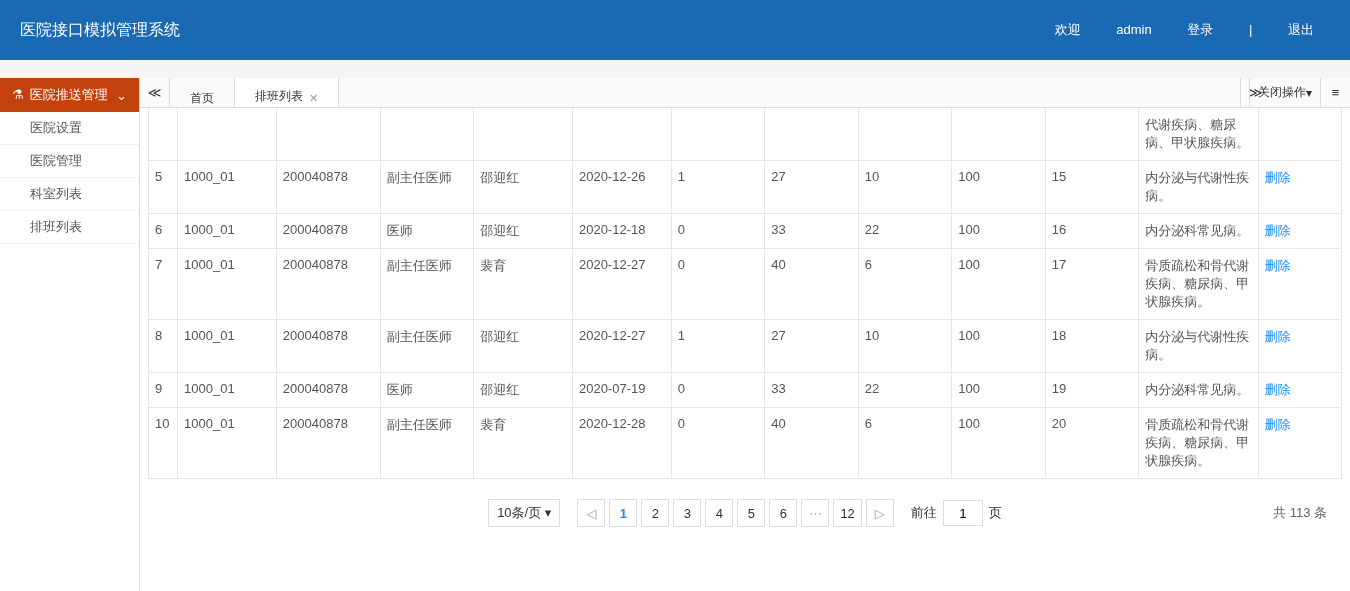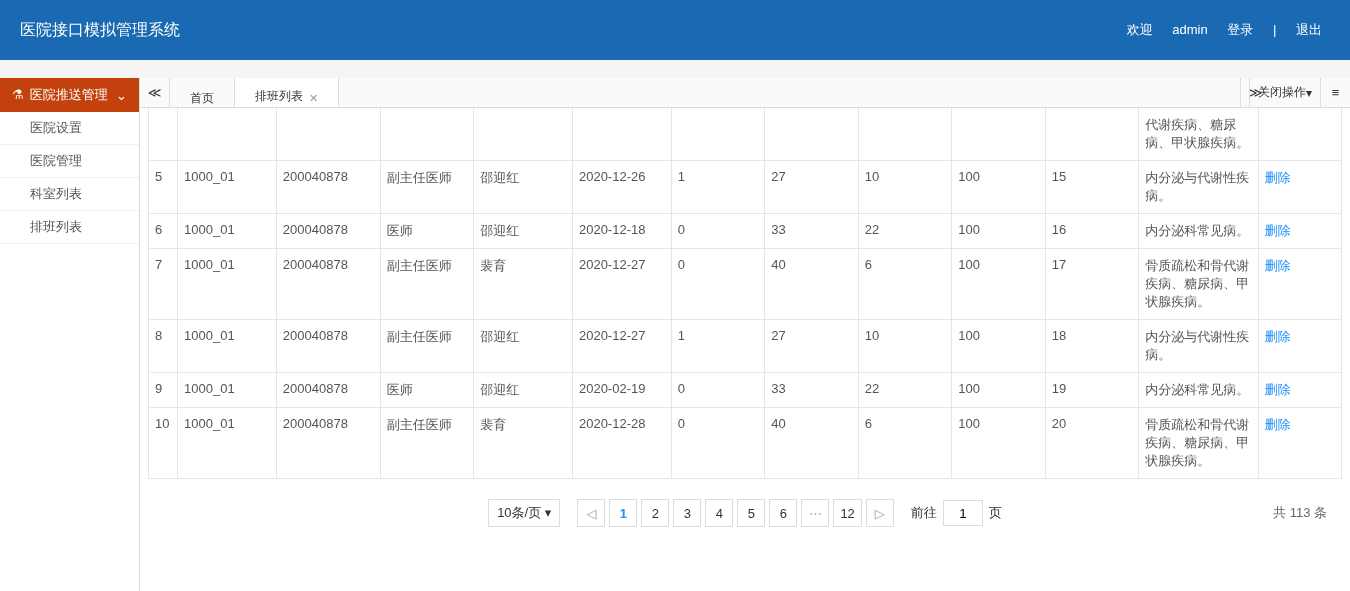--- a/index.html
+++ b/index.html
@@ -1,21 +1,21 @@
 <!DOCTYPE html>
 <html><head>
   <meta charset="utf-8">
   <style>
     * { margin: 0; padding: 0; box-sizing: border-box; }
     body { font-family: "Microsoft YaHei", Arial, sans-serif; font-size: 13px; color: #333; background: #f5f5f5; }
     
     .header { background: #1a6ab3; color: #fff; height: 60px; display: flex; align-items: center; justify-content: space-between; padding: 0 20px; }
     .header-title { font-size: 16px; font-weight: 400; }
     .header-right { font-size: 13px; }
-    .header-right span { margin: 0 8px; }
+    .header-right span { margin: 0 16px; }
     .logout { cursor: pointer; }
     .divider { margin: 0 4px; }
     
     .body-wrapper { display: flex; height: calc(100vh - 60px); margin-top: 18px; }
     
     .sidebar { width: 140px; background: #fff; border-right: 1px solid #ddd; }
     .sidebar-header { background: #c2410c; color: #fff; padding: 8px 12px; display: flex; align-items: center; justify-content: space-between; cursor: pointer; font-size: 13px; }
     .sidebar-header .icon-left { margin-right: 6px; }
     .sidebar-item { padding: 7px 12px 7px 30px; cursor: pointer; color: #555; border-bottom: 1px solid #f0f0f0; }
     
@@ -182,21 +182,21 @@
               <td class="col-num">18</td>
               <td class="col-desc">内分泌与代谢性疾病。</td>
               <td class="col-op"><span class="link-delete">删除</span></td>
             </tr>
             <tr>
               <td class="col-idx">9</td>
               <td class="col-id1">1000_01</td>
               <td class="col-id2">200040878</td>
               <td class="col-title">医师</td>
               <td class="col-name">邵迎红</td>
-              <td class="col-date">2020-02-19</td>
+              <td class="col-date">2020-07-19</td>
               <td class="col-num">0</td>
               <td class="col-num">33</td>
               <td class="col-num">22</td>
               <td class="col-num">100</td>
               <td class="col-num">19</td>
               <td class="col-desc">内分泌科常见病。</td>
               <td class="col-op"><span class="link-delete">删除</span></td>
             </tr>
             <tr>
               <td class="col-idx">10</td>

